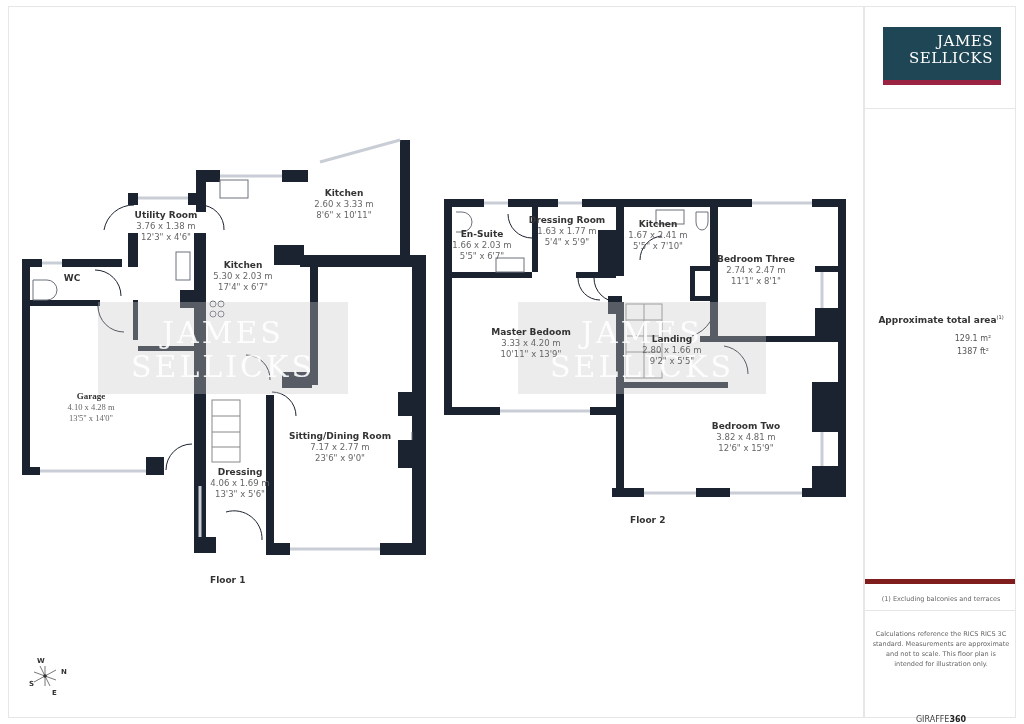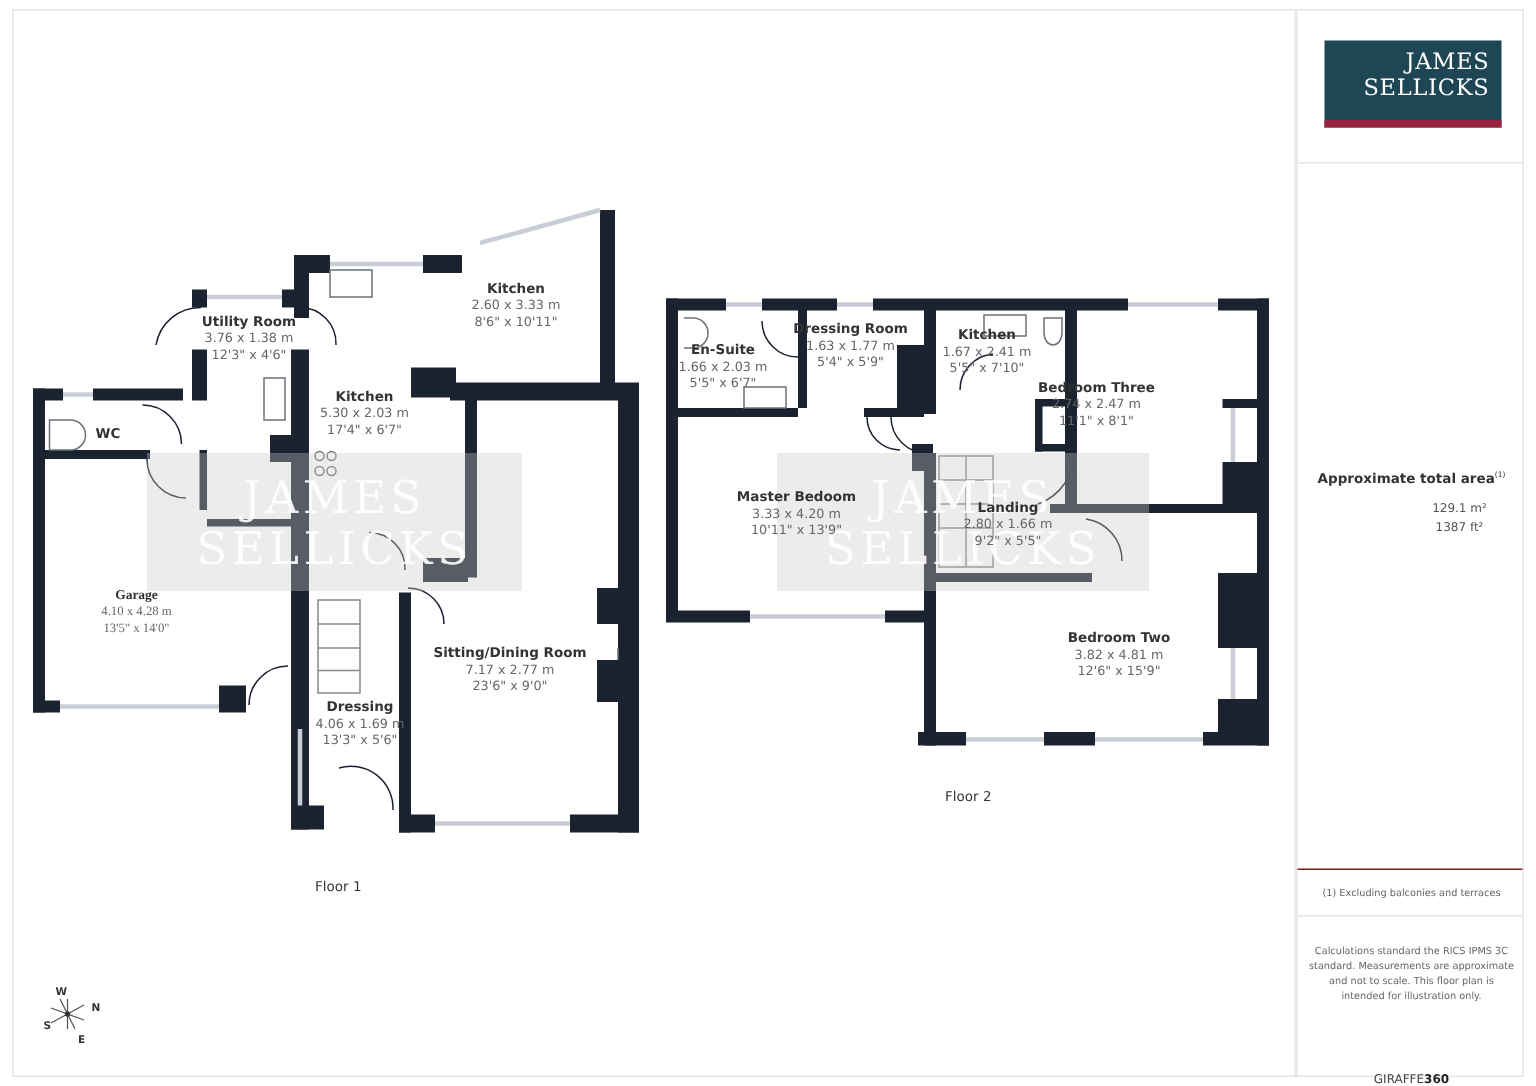--- a/index.html
+++ b/index.html
@@ -12,21 +12,21 @@
   .logo .txt { position: absolute; right: 8px; top: 6px; color: #ffffff; font-family: "DejaVu Serif", serif; font-size: 15px; line-height: 17px; text-align: right; letter-spacing: 0.5px; }
   .area-title { position: absolute; left: 0; top: 307px; width: 152px; text-align: center; font-size: 9px; font-weight: bold; color: #333; }
   .area-val { position: absolute; left: 0; width: 152px; text-align: center; font-size: 8px; color: #555; margin-left: 32px; }
   .note { position: absolute; left: 6px; width: 140px; text-align: center; font-size: 6.5px; color: #666; line-height: 10px; }
   .brand { position: absolute; left: 0; top: 683px; width: 152px; text-align: center; font-size: 8px; color: #444; margin-top: 25px; }
   .brand b { font-weight: bold; color: #222; }
   svg.plan { position: absolute; left: 0; top: 0; }
   .lbl { position: absolute; text-align: center; white-space: nowrap; transform: translateX(-50%); }
   .lbl .n { font-size: 9px; font-weight: bold; color: #333; line-height: 12px; }
   .lbl .d { font-size: 8.5px; color: #666; line-height: 11px; }
-  .floor-lbl { position: absolute; font-size: 9px; font-weight: normal; color: #333; margin-top: 12px; }
+  .floor-lbl { position: absolute; font-size: 9px; font-weight: bold; color: #333; }
   .wm { position: absolute; background: rgba(200,200,200,0.35); color: rgba(255,255,255,0.9); font-family: "DejaVu Serif", serif; font-size: 30px; text-align: center; line-height: 34px; letter-spacing: 3px; }
   .compass { position: absolute; font-size: 7px; color: #333; font-weight: bold; }
 </style>
 </head>
 <body>
 
 <div class="frame"></div>
 
 <svg class="plan" width="864" height="724">
   <g fill="#1b2230">
@@ -163,21 +163,21 @@
 <div class="wm" style="left:518px;top:302px;width:248px;height:92px;padding-top:14px;box-sizing:border-box;">
   <div>JAMES</div>
   <div>SELLICKS</div>
 </div>
 
 <div class="lbl" style="left:166px;top:209px;">
   <div class="n">Utility Room</div>
   <div class="d">3.76 x 1.38 m</div>
   <div class="d">12'3" x 4'6"</div>
 </div>
-<div class="lbl" style="left:72px;top:284px;">
+<div class="lbl" style="left:72px;top:272px;">
   <div class="n">WC</div>
 </div>
 <div class="lbl" style="left:344px;top:187px;">
   <div class="n">Kitchen</div>
   <div class="d">2.60 x 3.33 m</div>
   <div class="d">8'6" x 10'11"</div>
 </div>
 <div class="lbl" style="left:243px;top:259px;">
   <div class="n">Kitchen</div>
   <div class="d">5.30 x 2.03 m</div>
@@ -208,21 +208,21 @@
 <div class="lbl" style="left:567px;top:214px;">
   <div class="n">Dressing Room</div>
   <div class="d">1.63 x 1.77 m</div>
   <div class="d">5'4" x 5'9"</div>
 </div>
 <div class="lbl" style="left:658px;top:218px;">
   <div class="n">Kitchen</div>
   <div class="d">1.67 x 2.41 m</div>
   <div class="d">5'5" x 7'10"</div>
 </div>
-<div class="lbl" style="left:731px;top:253px;">
+<div class="lbl" style="left:756px;top:253px;">
   <div class="n">Bedroom Three</div>
   <div class="d">2.74 x 2.47 m</div>
   <div class="d">11'1" x 8'1"</div>
 </div>
 <div class="lbl" style="left:531px;top:326px;">
   <div class="n">Master Bedoom</div>
   <div class="d">3.33 x 4.20 m</div>
   <div class="d">10'11" x 13'9"</div>
 </div>
 <div class="lbl" style="left:672px;top:333px;">
@@ -259,18 +259,18 @@
         <div>SELLICKS</div>
       </div>
       <div class="bar"></div>
     </div>
   </div>
   <div class="area-title">
     <span>Approximate total area</span><sup style="font-size:5px;font-weight:normal;">(1)</sup>
   </div>
   <div class="area-val" style="top:327px;">129.1 m²</div>
   <div class="area-val" style="top:340px;">1387 ft²</div>
-  <div class="side-sec" style="top:572px;height:32px;border-top:1px solid #7f1d1d;">
+  <div class="side-sec" style="top:572px;height:32px;border-top:5px solid #7f1d1d;">
     <div class="note" style="top:10px;">(1) Excluding balconies and terraces</div>
   </div>
-  <div class="note" style="top:622px;">Calculations standard the RICS IPMS 3C standard. Measurements are approximate and not to scale. This floor plan is intended for illustration only.</div>
+  <div class="note" style="top:622px;">Calculations reference the RICS RICS 3C standard. Measurements are approximate and not to scale. This floor plan is intended for illustration only.</div>
   <div class="brand"><span>GIRAFFE</span><b>360</b></div>
 </div>
 
 </body></html>

